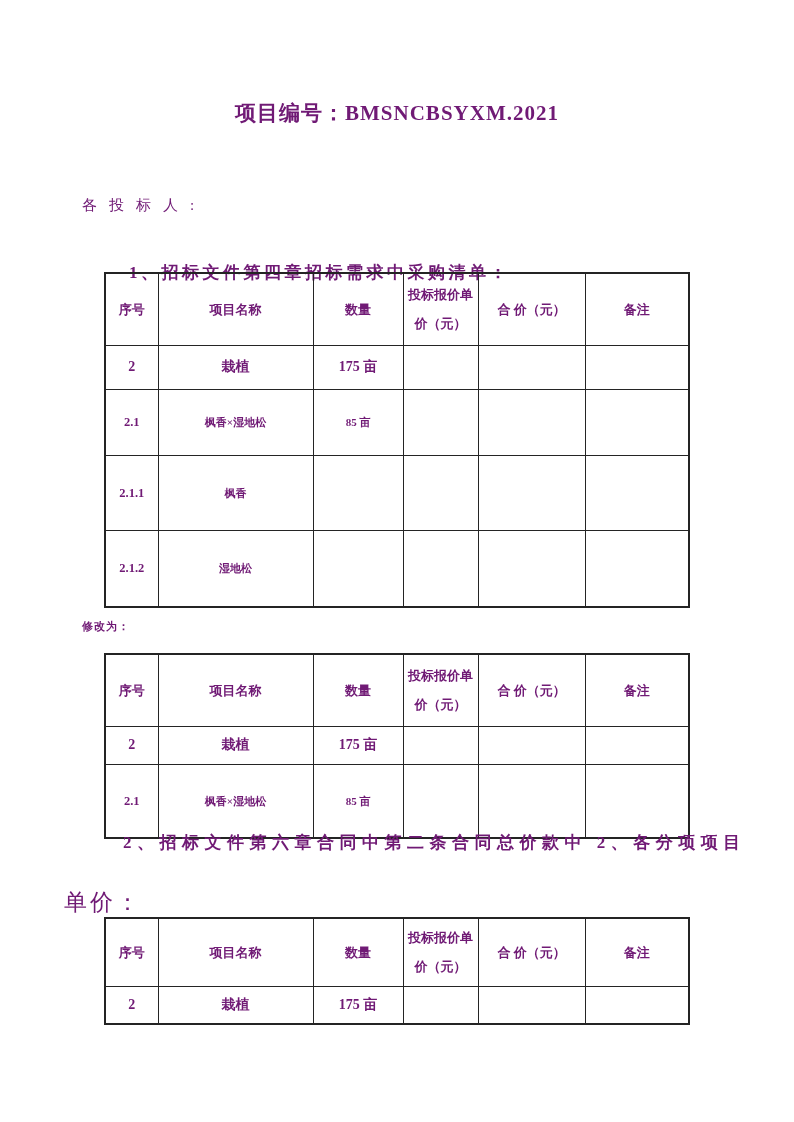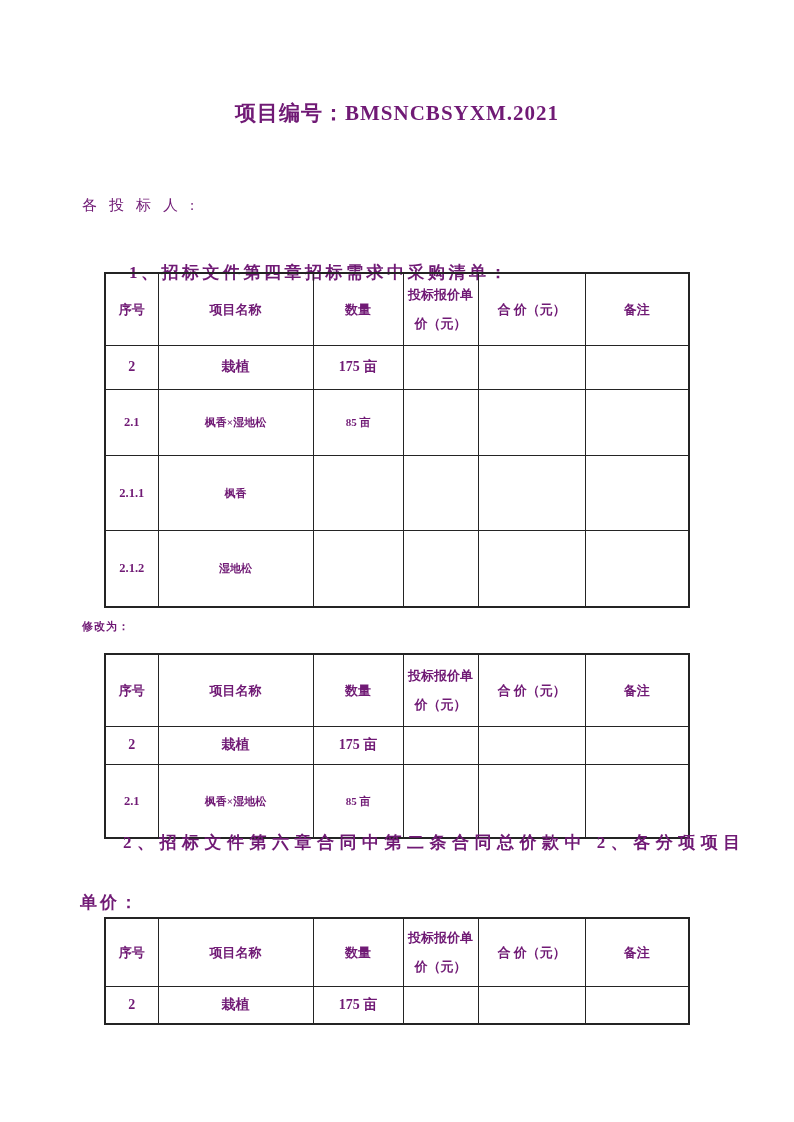--- a/index.html
+++ b/index.html
@@ -57,23 +57,23 @@
     left: 123px;
     font-size: 17px;
     font-weight: bold;
     letter-spacing: 5.5px;
     line-height: 24px;
     white-space: nowrap;
   }
   .heading-2-line2 {
     position: absolute;
     top: 891px;
-    left: 80px;
-    font-size: 17px;
-    font-weight: bold;
+    left: 64px;
+    font-size: 23px;
+    font-weight: normal;
     letter-spacing: 3px;
     line-height: 24px;
   }
   table.doc-table {
     position: absolute;
     left: 104px;
     width: 584px;
     border-collapse: collapse;
     table-layout: fixed;
     border: 2px solid #242424;

